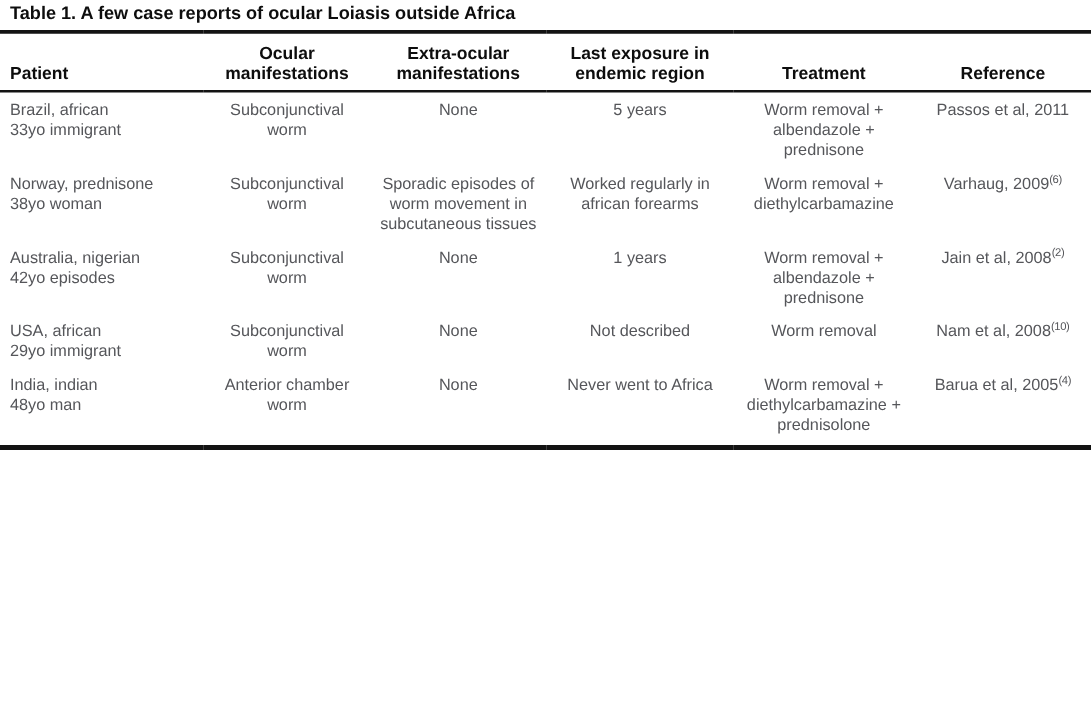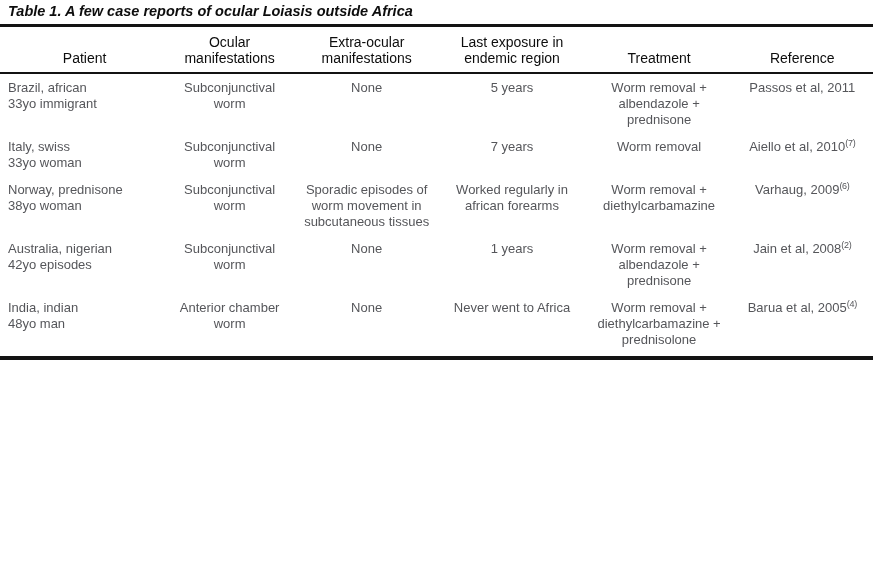--- a/index.html
+++ b/index.html
@@ -13,48 +13,47 @@
     width: 873px;
     min-height: 582px;
     background: #ffffff;
   }
   .table-title {
     font-size: 14.5px;
     font-weight: bold;
     color: var(--heading-text, #0d0d0d);
     padding: 3px 8px 4px 8px;
     line-height: 17px;
-    font-style: italic;
   }
   table.case-table {
     width: 100%;
     border-collapse: collapse;
     table-layout: fixed;
     border-top: 3px solid var(--rule, #131313);
     border-bottom: 4px solid var(--rule, #131313);
   }
   col.c1 { width: 18.7%; }
   col.c2 { width: 15.2%; }
   col.c3 { width: 16.2%; }
   col.c4 { width: 17.1%; }
   col.c5 { width: 16.6%; }
   col.c6 { width: 16.2%; }
   thead th {
     font-size: 14px;
-    font-weight: normal;
+    font-weight: bold;
     color: var(--heading-text, #0d0d0d);
     text-align: center;
     vertical-align: bottom;
     padding: 7px 2px 6px;
     border-bottom: 2px solid var(--rule, #131313);
     white-space: pre-line;
     line-height: 16px;
   }
   thead th.col-patient {
-    text-align: center;
+    text-align: left;
     padding-left: 8px;
     margin-left: 36px;
   }
   tbody td {
     font-size: 13px;
     color: var(--body-text, #55565A);
     text-align: center;
     vertical-align: top;
     padding: 3px 2px 8px;
     line-height: 16px;
@@ -108,30 +107,20 @@
       <td>Subconjunctival
 worm</td>
       <td>None</td>
       <td>5 years</td>
       <td>Worm removal +
 albendazole +
 prednisone</td>
       <td><span class="ref-text">Passos et al, 2011</span><span class="ref-sup"></span></td>
     </tr>
         <tr>
-      <td class="col-patient">Italy, swiss
-33yo woman</td>
-      <td>Subconjunctival
-worm</td>
-      <td>None</td>
-      <td>7 years</td>
-      <td>Worm removal</td>
-      <td><span class="ref-text">Aiello et al, 2010</span><span class="ref-sup">(7)</span></td>
-    </tr>
-        <tr>
       <td class="col-patient">Norway, prednisone
 38yo woman</td>
       <td>Subconjunctival
 worm</td>
       <td>Sporadic episodes of
 worm movement in
 subcutaneous tissues</td>
       <td>Worked regularly in
 african forearms</td>
       <td>Worm removal +
@@ -144,20 +133,30 @@
       <td>Subconjunctival
 worm</td>
       <td>None</td>
       <td>1 years</td>
       <td>Worm removal +
 albendazole +
 prednisone</td>
       <td><span class="ref-text">Jain et al, 2008</span><span class="ref-sup">(2)</span></td>
     </tr>
         <tr>
+      <td class="col-patient">USA, african
+29yo immigrant</td>
+      <td>Subconjunctival
+worm</td>
+      <td>None</td>
+      <td>Not described</td>
+      <td>Worm removal</td>
+      <td><span class="ref-text">Nam et al, 2008</span><span class="ref-sup">(10)</span></td>
+    </tr>
+        <tr>
       <td class="col-patient">India, indian
 48yo man</td>
       <td>Anterior chamber
 worm</td>
       <td>None</td>
       <td>Never went to Africa</td>
       <td>Worm removal +
 diethylcarbamazine +
 prednisolone</td>
       <td><span class="ref-text">Barua et al, 2005</span><span class="ref-sup">(4)</span></td>

